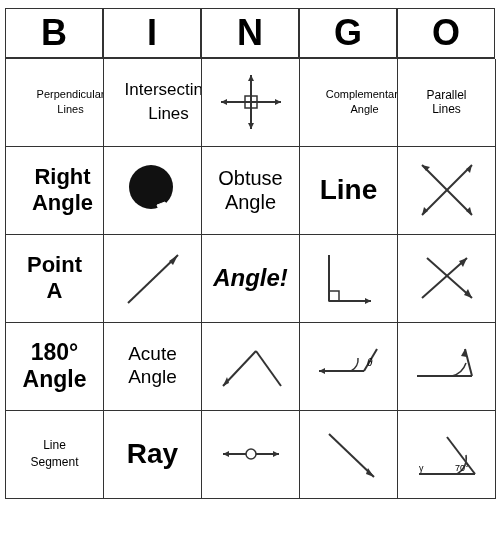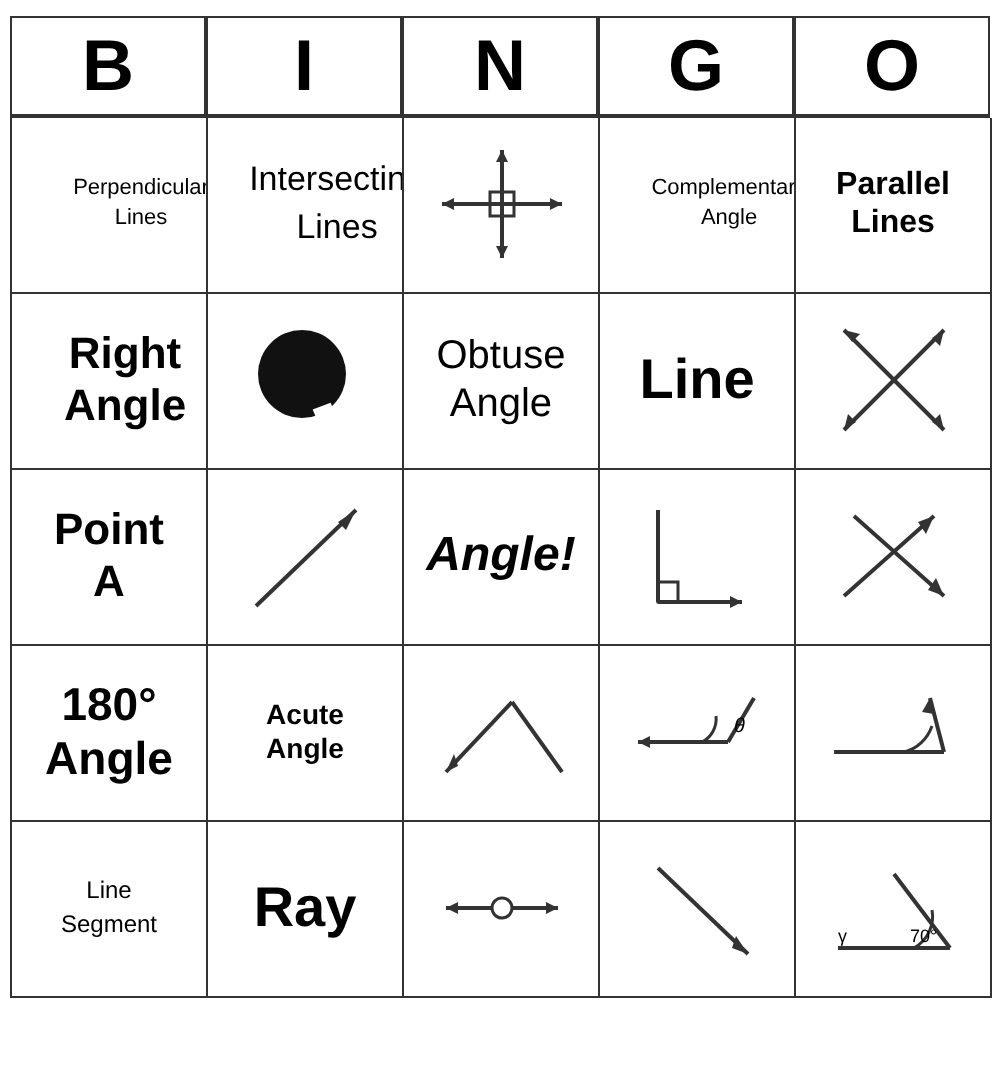--- a/index.html
+++ b/index.html
@@ -93,21 +93,21 @@
         <polygon points="40,8 37,14 43,14" fill="#333"></polygon>
         <polygon points="40,62 37,56 43,56" fill="#333"></polygon>
 
         <rect x="34" y="29" width="12" height="12" fill="none" stroke="#333" stroke-width="1.5"></rect>
       </svg>
     </div>
     <div class="cell">
       <span class="cell-text-small" style="font-size:11px;text-align:center;">Complementary<br>Angle</span>
     </div>
     <div class="cell">
-      <span style="font-size:16px;font-weight:bold;line-height:1.2;">Parallel<br>Lines</span>
+      <span style="font-size:12px;font-weight:normal;line-height:1.2;">Parallel<br>Lines</span>
     </div>
 
     <div class="cell">
       <span style="font-size:22px;font-weight:bold;line-height:1.2;margin-left:16px;">Right<br>Angle</span>
     </div>
     <div class="cell">
 
       <svg class="cell-svg" viewBox="0 0 80 70">
         <circle cx="38" cy="32" r="22" fill="#111"></circle>
 
@@ -164,21 +164,21 @@
         <polygon points="60,15 52,18 56,24" fill="#333"></polygon>
         <line x1="20" y1="15" x2="65" y2="55" stroke="#333" stroke-width="2"></line>
         <polygon points="65,55 57,52 61,46" fill="#333"></polygon>
       </svg>
     </div>
 
     <div class="cell">
       <span style="font-size:23px;font-weight:bold;line-height:1.2;">180°<br>Angle</span>
     </div>
     <div class="cell">
-      <span style="font-size:14px;font-weight:bold;line-height:1.2;">Acute<br>Angle</span>
+      <span style="font-size:19px;font-weight:normal;line-height:1.2;">Acute<br>Angle</span>
     </div>
     <div class="cell">
 
       <svg class="cell-svg" viewBox="0 0 80 70">
         <line x1="12" y1="55" x2="45" y2="20" stroke="#333" stroke-width="2"></line>
         <line x1="45" y1="20" x2="70" y2="55" stroke="#333" stroke-width="2"></line>
         <polygon points="12,55 18,52 16,46" fill="#333"></polygon>
       </svg>
     </div>
     <div class="cell">

